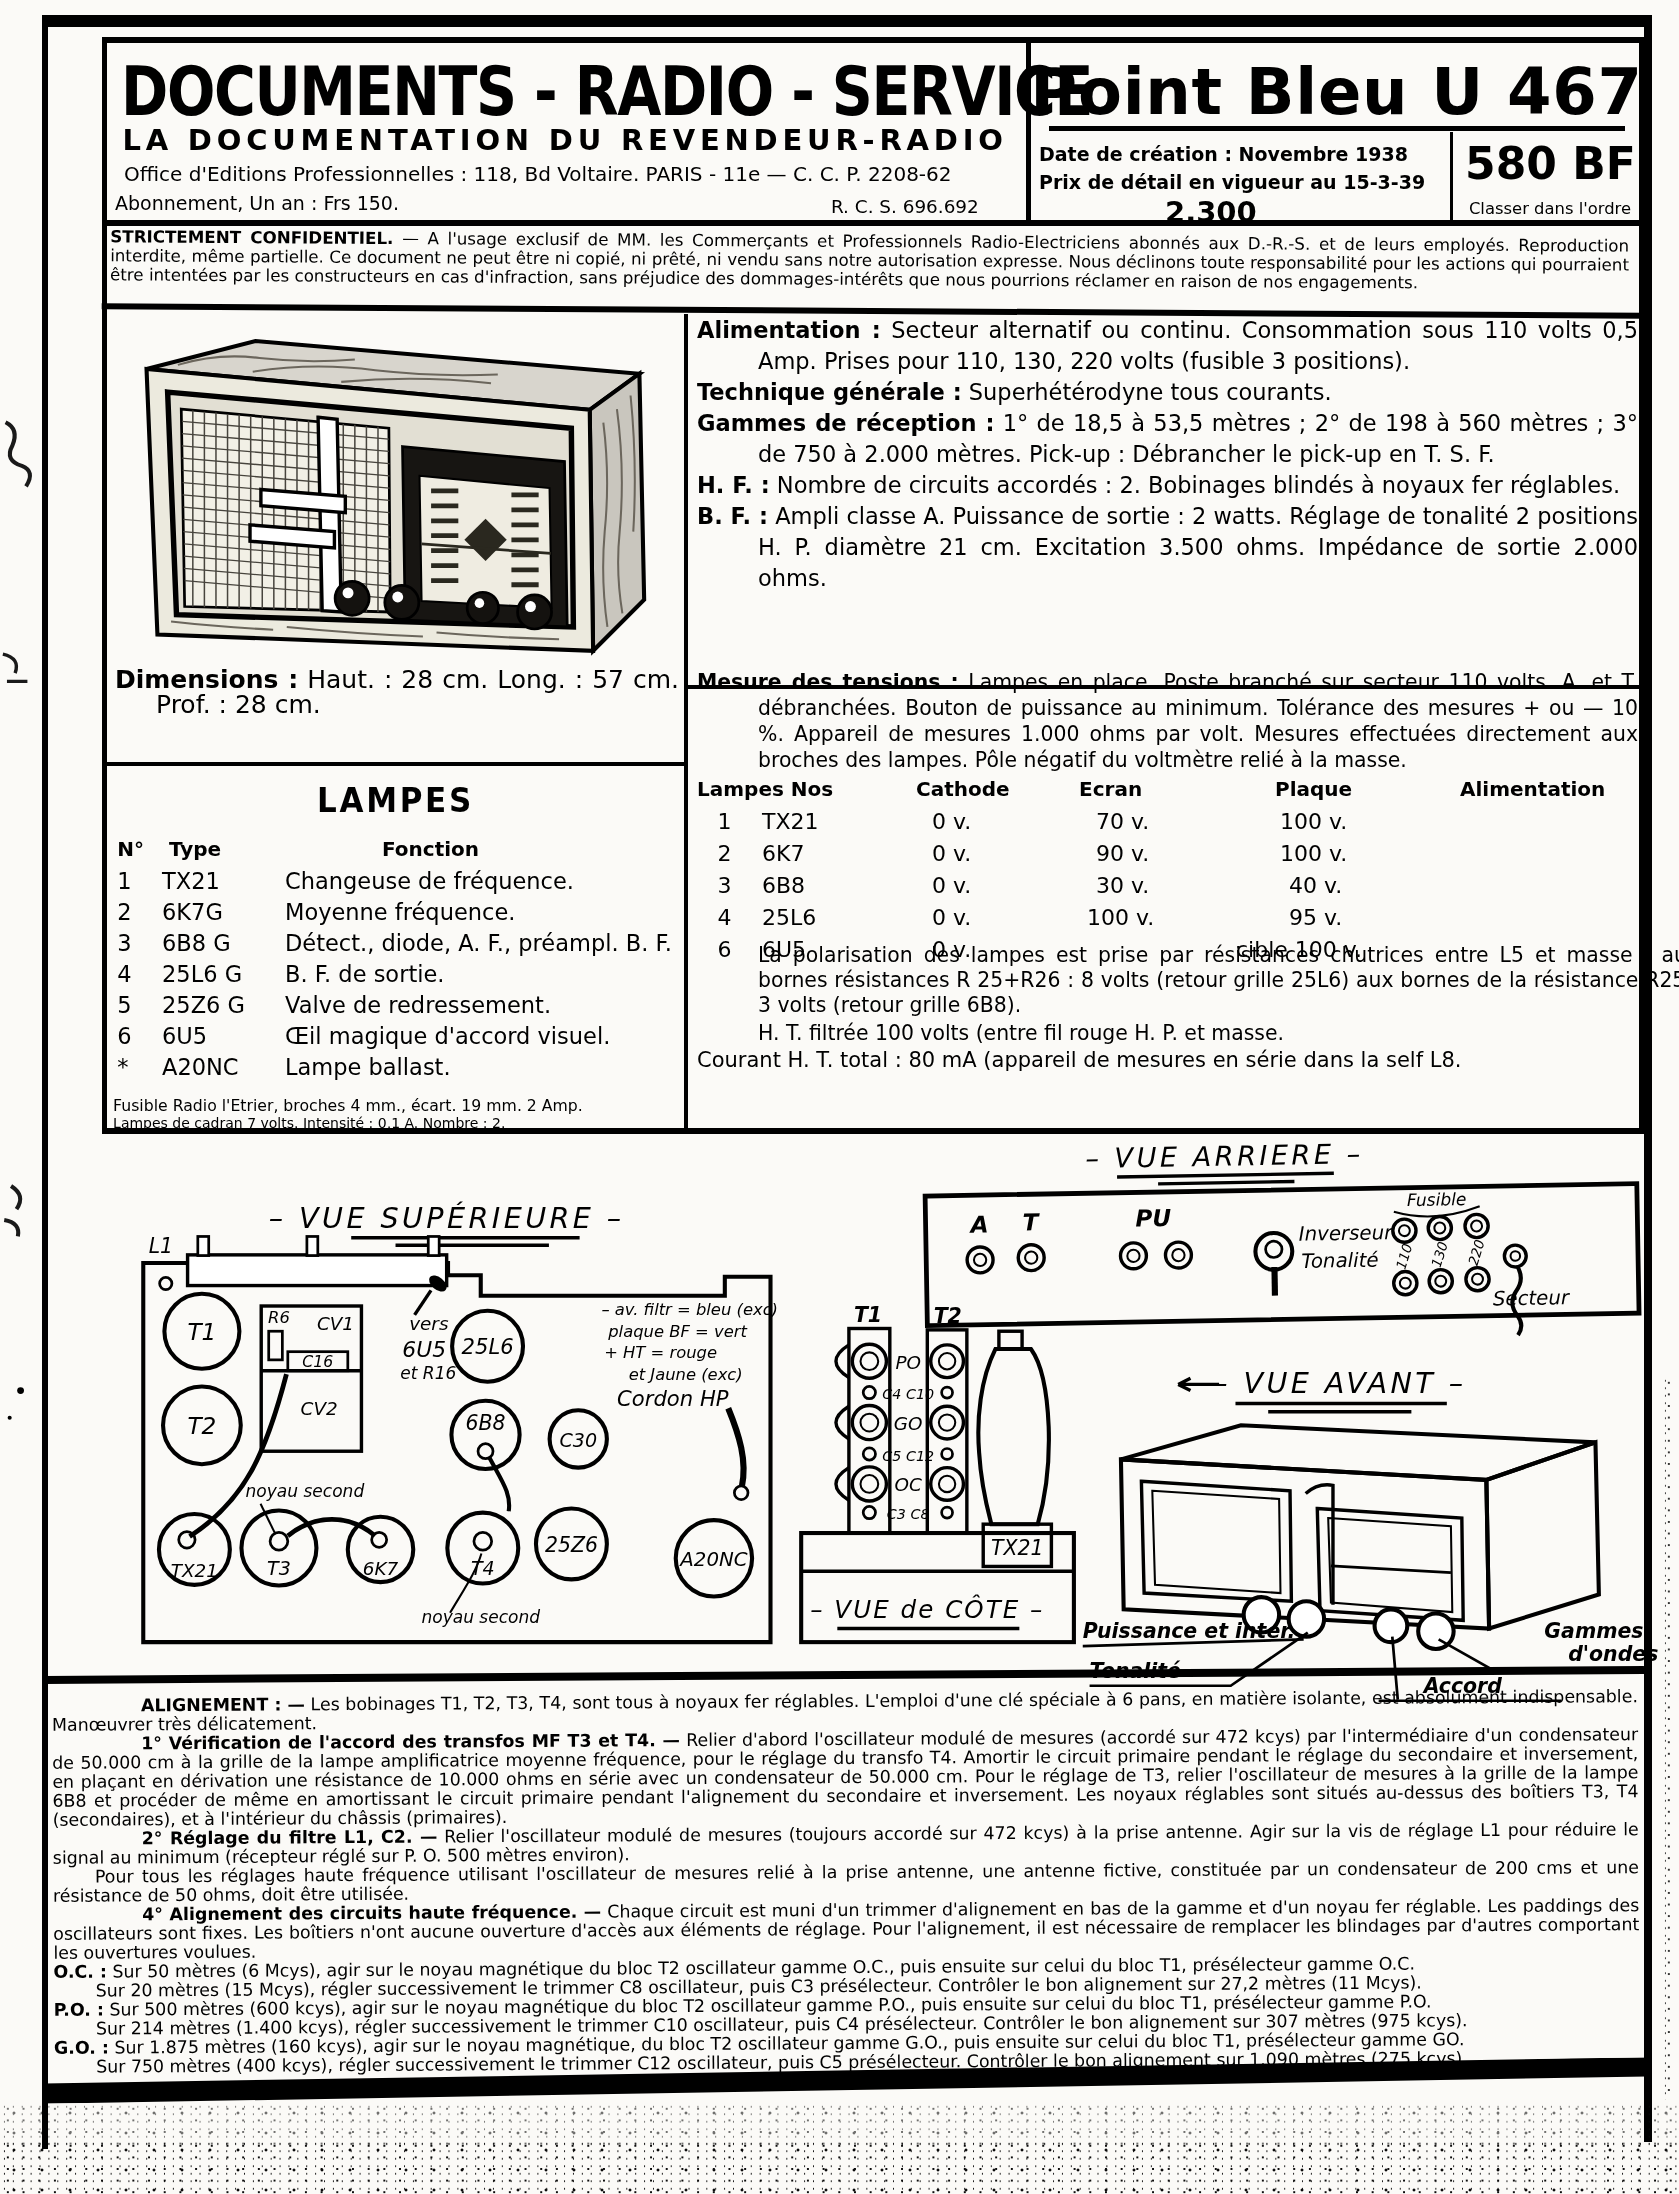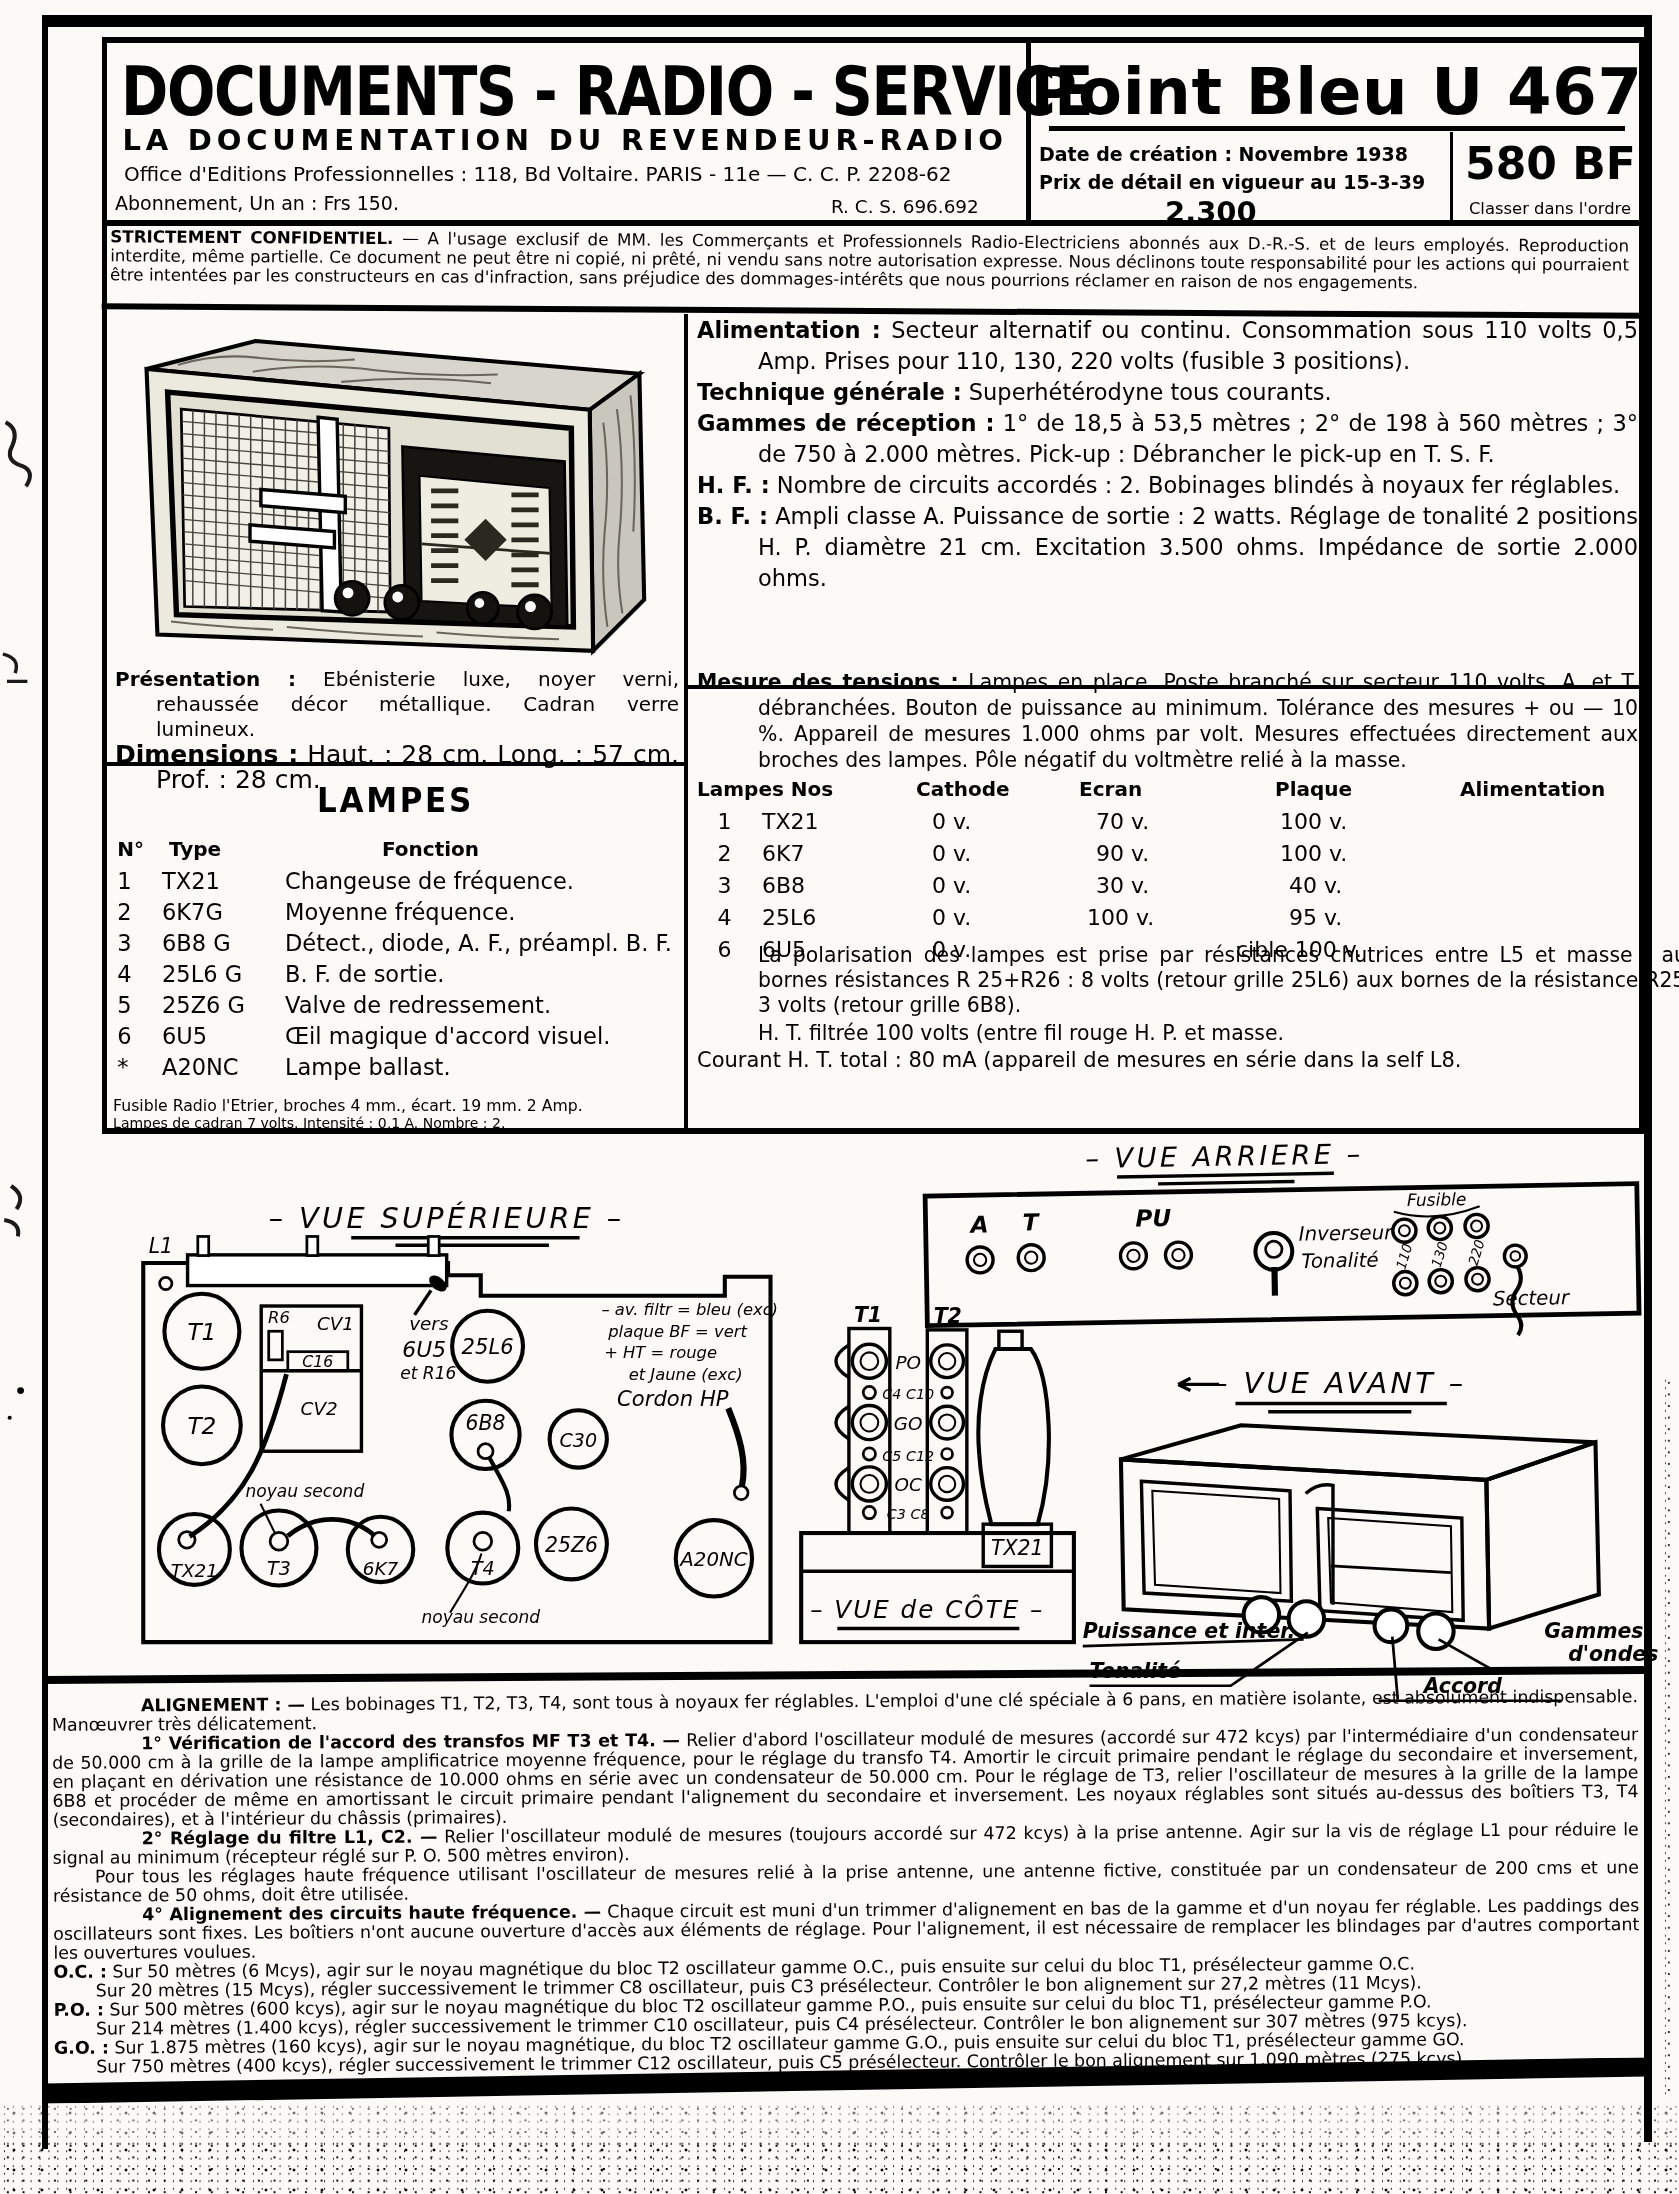--- a/index.html
+++ b/index.html
@@ -90,21 +90,20 @@
       <circle cx="538" cy="442" r="23" fill="#14120f" stroke="#000" stroke-width="4"></circle>
       <circle cx="533" cy="435" r="7" fill="#fff"></circle>
       <circle cx="614" cy="448" r="25" fill="#14120f" stroke="#000" stroke-width="4"></circle>
       <circle cx="608" cy="440" r="8" fill="#fff"></circle>
     </g>
     <path d="M80,462 q70,8 150,12 M250,470 q100,10 200,14 M470,478 q90,8 180,10" fill="none" stroke="#6b665c" stroke-width="3"></path>
   </g>
 </svg>
 
 <div class="abs jt" style="left:115px;top:667px;width:564px;font-size:20px;line-height:25px">
-  <p class="jt" style="padding-left:41px;text-indent:-41px"><span class="b">Présentation :</span> <span>Ebénisterie luxe, noyer verni, rehaussée décor métallique. Cadran verre lumineux.</span></p>
   <p class="jt" style="padding-left:41px;text-indent:-41px;font-size:25px"><span class="b">Dimensions :</span> <span>Haut. : 28 cm. Long. : 57 cm. Prof. : 28 cm.</span></p>
 </div>
 
 <div class="abs" style="left:109px;top:774px;width:573px;height:354px">
   <div class="abs" style="left:0;top:8.2px;width:573px;text-align:center;font-size:31px;letter-spacing:2.7px;font-weight:bold;transform:scaleY(1.1)">LAMPES</div>
   <div class="abs" style="left:0;top:63px;width:573px">
     <div class="lrow b" style="font-size:20px">
       <span style="left:8.2px">N°</span>
       <span style="left:60px">Type</span>
       <span style="left:273px">Fonction</span>

